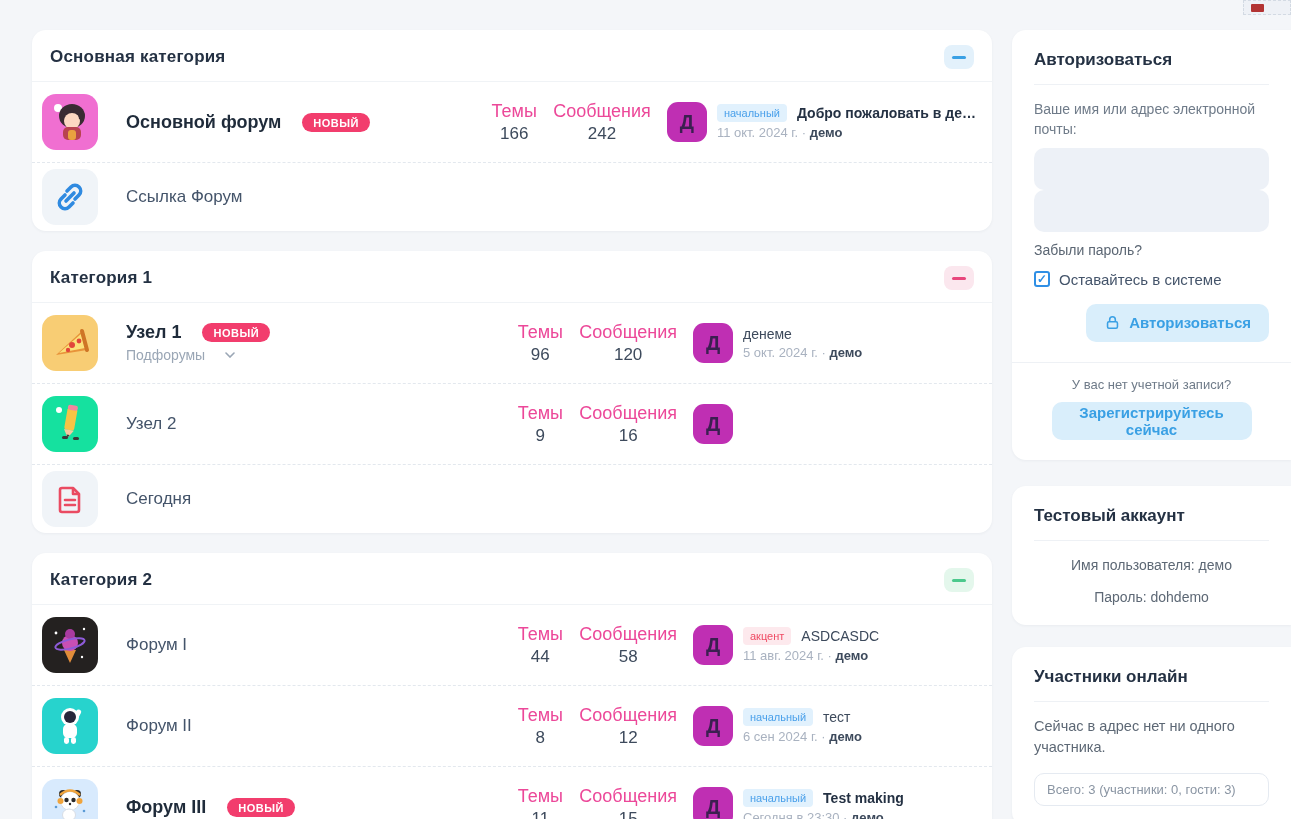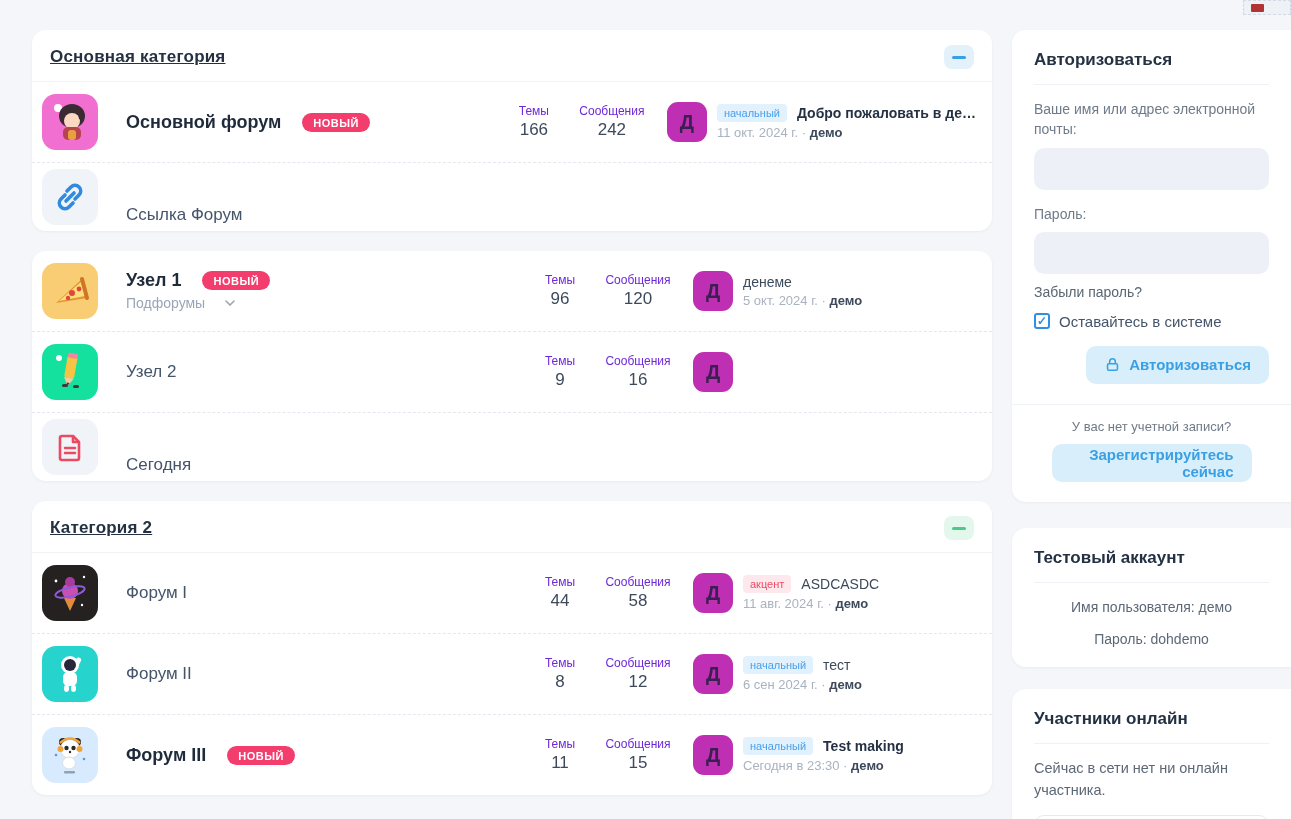--- a/index.html
+++ b/index.html
@@ -18,34 +18,34 @@
     background:#ffffff; border-radius:14px;
     box-shadow:0 1px 3px rgba(30,50,80,.05);
     margin-bottom:20px; overflow:hidden;
   }
 
   
   .cat-header {
     display:flex; align-items:center; justify-content:space-between;
     padding:15px 18px 12px 18px; border-bottom:1px solid #f0f3f6;
   }
-  .cat-title { font-size:17px; font-weight:bold; color:#243143; letter-spacing:.2px;text-decoration:underline; }
+  .cat-title { font-size:17px; font-weight:bold; color:#243143; letter-spacing:.2px; }
   .collapse-btn {
     width:30px; height:24px; border:none; border-radius:8px;
     display:flex; align-items:center; justify-content:center; cursor:pointer;
   }
   .collapse-btn .minus { display:block; width:14px; height:3px; border-radius:2px; }
   .collapse-blue  { background:#e3f1fb; } .collapse-blue  .minus { background:#3aa0e4; }
   .collapse-pink  { background:#fbe7ee; } .collapse-pink  .minus { background:#e8467c; }
   .collapse-green { background:#e4f7ec; } .collapse-green .minus { background:#4cc98d; }
 
   
   .frow { display:flex; align-items:center; padding:12px 16px 12px 10px; }
   .frow + .frow { border-top:1px dashed #e3e8ee; }
-  .frow.simple { padding-top:6px; padding-bottom:6px;align-items:flex-end; }
+  .frow.simple { padding-top:6px; padding-bottom:6px; }
 
   .node-avatar {
     width:56px; height:56px; border-radius:14px; flex:0 0 56px;
     display:flex; align-items:center; justify-content:center;
     margin-right:28px; overflow:hidden; cursor:pointer;
   }
   .tile-pink   { background:#f06fd1; }
   .tile-light  { background:#f0f4f8; }
   .tile-yellow { background:#f8cd74; }
   .tile-green  { background:#15e19f; }
@@ -60,21 +60,21 @@
   .new-badge {
     background:#f23d6d; color:#ffffff; font-size:11px; font-weight:bold;
     letter-spacing:.5px; padding:4px 11px 3px; border-radius:999px;margin-left:12px;
   }
   .subforums {
     display:inline-flex; align-items:center; gap:20px; margin-top:4px;
     font-size:14px; color:#9aa6b5; cursor:pointer;
   }
 
   .stat { flex:0 0 78px; text-align:center; }
-  .stat-label { font-size:12px; color:#6d28d9; }
+  .stat-label { font-size:18px; color:#ec4899; }
   .stat-value { font-size:17px; color:#3d4a5c; margin-top:2px; }
 
   .lastpost { flex:0 0 283px; display:flex; align-items:center; margin-left:16px; }
   .mini-avatar {
     width:40px; height:40px; border-radius:11px; flex:0 0 40px;
     background:#bf2fb3; color:#3b1f50; font-weight:bold; font-size:20px;
     display:flex; align-items:center; justify-content:center; margin-right:10px; cursor:pointer;
   }
   .last-info { min-width:0; }
   .last-line1 { display:flex; align-items:center; gap:10px; white-space:nowrap; overflow:hidden; }
@@ -108,21 +108,21 @@
   .remember-label { font-size:15px; color:#44546a; }
   .login-btn-row { display:flex; justify-content:flex-end; margin:16px 0 20px; }
   .btn-soft {
     display:inline-flex; align-items:center; justify-content:center; gap:8px;
     background:#d9eefb; color:#3aa0e4; font-size:15px; font-weight:600;
     border:none; border-radius:10px; height:38px; padding:0 18px; cursor:pointer;
     font-family:"Liberation Sans", sans-serif;
   }
   .register-block { border-top:1px solid #eef1f5; margin:0 -22px; padding:14px 22px 20px; text-align:center; }
   .no-account { font-size:13px; color:#6f7b89; }
-  .register-btn { margin-top:10px; width:200px;text-align:right; }
+  .register-btn { margin-top:10px; width:200px; }
 
   .side-card.info { padding:20px 22px; margin-bottom:22px; }
   .info-line { font-size:14px; color:#5d6875; text-align:center; margin-top:16px; }
   .online-empty { font-size:14.5px; color:#5d6875; line-height:1.5; margin-top:14px; }
   .online-footer {
     margin-top:14px; border:1px solid #e5eaf1; border-radius:10px;
     padding:8px 12px; font-size:13px; color:#8a95a3;
   }
 
   
@@ -203,20 +203,26 @@
       </div>
       <div class="node-main">
         <div class="node-titleline">
           <a class="node-title">Ссылка Форум</a>
         </div>
       </div>
     </div>
   </div>
 
   <div class="card">
+    <div class="cat-header">
+      <span class="cat-title">Категория 1</span>
+      <button class="collapse-btn collapse-pink">
+          <span class="minus"></span>
+        </button>
+    </div>
 
     <div class="frow">
       <div class="node-avatar tile-yellow">
         <svg width="56" height="56" viewBox="0 0 56 56">
           <path d="M14 40 L40 16 L45 35 Z" fill="#e8933a"></path>
           <path d="M17 38 L39 19 L43 33 Z" fill="#fbe07a"></path>
           <circle cx="30" cy="30" r="3" fill="#e2463b"></circle>
           <circle cx="37" cy="26" r="2.4" fill="#e2463b"></circle>
           <circle cx="26" cy="35" r="2.2" fill="#e2463b"></circle>
           <path d="M40 16 L45 35" stroke="#cf7526" stroke-width="4" stroke-linecap="round"></path>
@@ -445,21 +451,20 @@
 </div>
 
 <div class="side-col">
 
   <div class="side-card login">
     <div class="side-title">Авторизоваться</div>
 
     <div class="form-label">Ваше имя или адрес электронной почты:</div>
     <input class="text-input" type="text" value="" style="">
 
-    <div class="form-label">Пароль:</div>
     <input class="text-input" type="password" value="" style="">
 
     <a class="forgot-link">Забыли пароль?</a>
 
     <div class="remember-row">
       <span class="checkbox">✓</span>
       <span class="remember-label">Оставайтесь в системе</span>
     </div>
 
     <div class="login-btn-row">
@@ -483,16 +488,16 @@
   </div>
 
   <div class="side-card info">
     <div class="side-title">Тестовый аккаунт</div>
     <div class="info-line">Имя пользователя: демо</div>
     <div class="info-line">Пароль: dohdemo</div>
   </div>
 
   <div class="side-card info">
     <div class="side-title">Участники онлайн</div>
-    <div class="online-empty">Сейчас в сети нет ни онлайн участника.</div>
+    <div class="online-empty">Сейчас в адрес нет ни одного участника.</div>
     <div class="online-footer">Всего: 3 (участники: 0, гости: 3)</div>
   </div>
 </div>
 
 </body></html>

